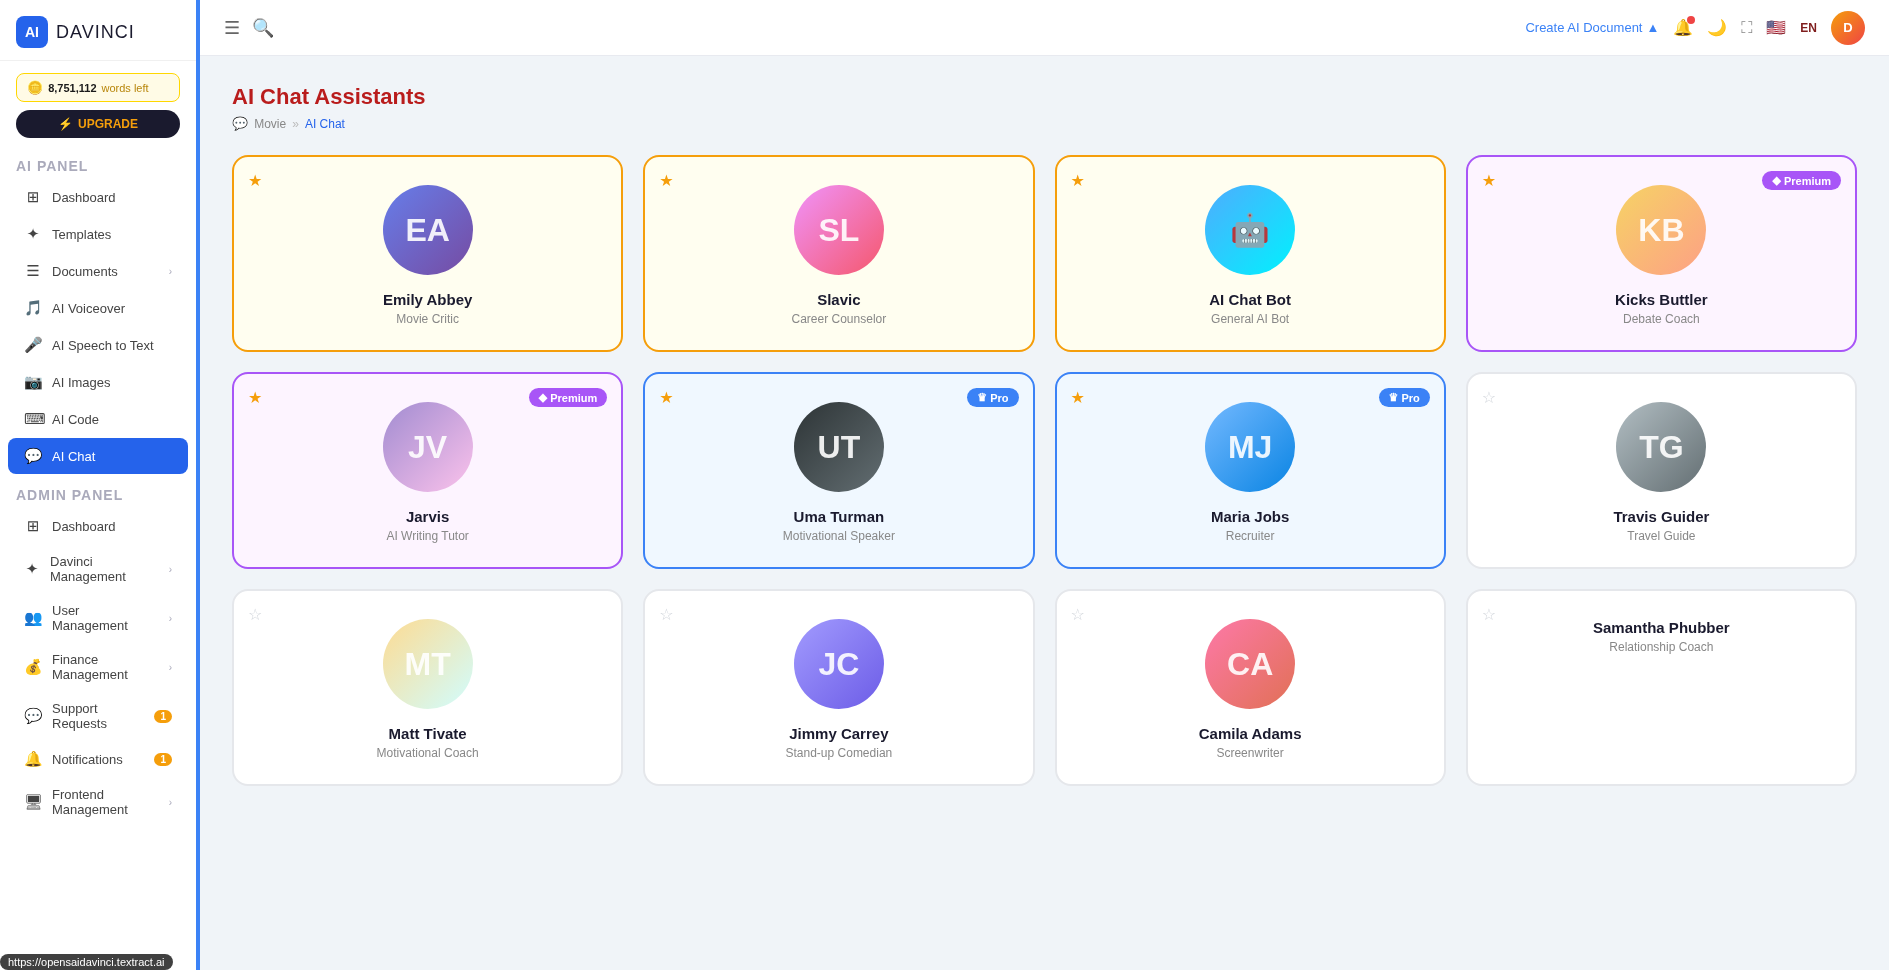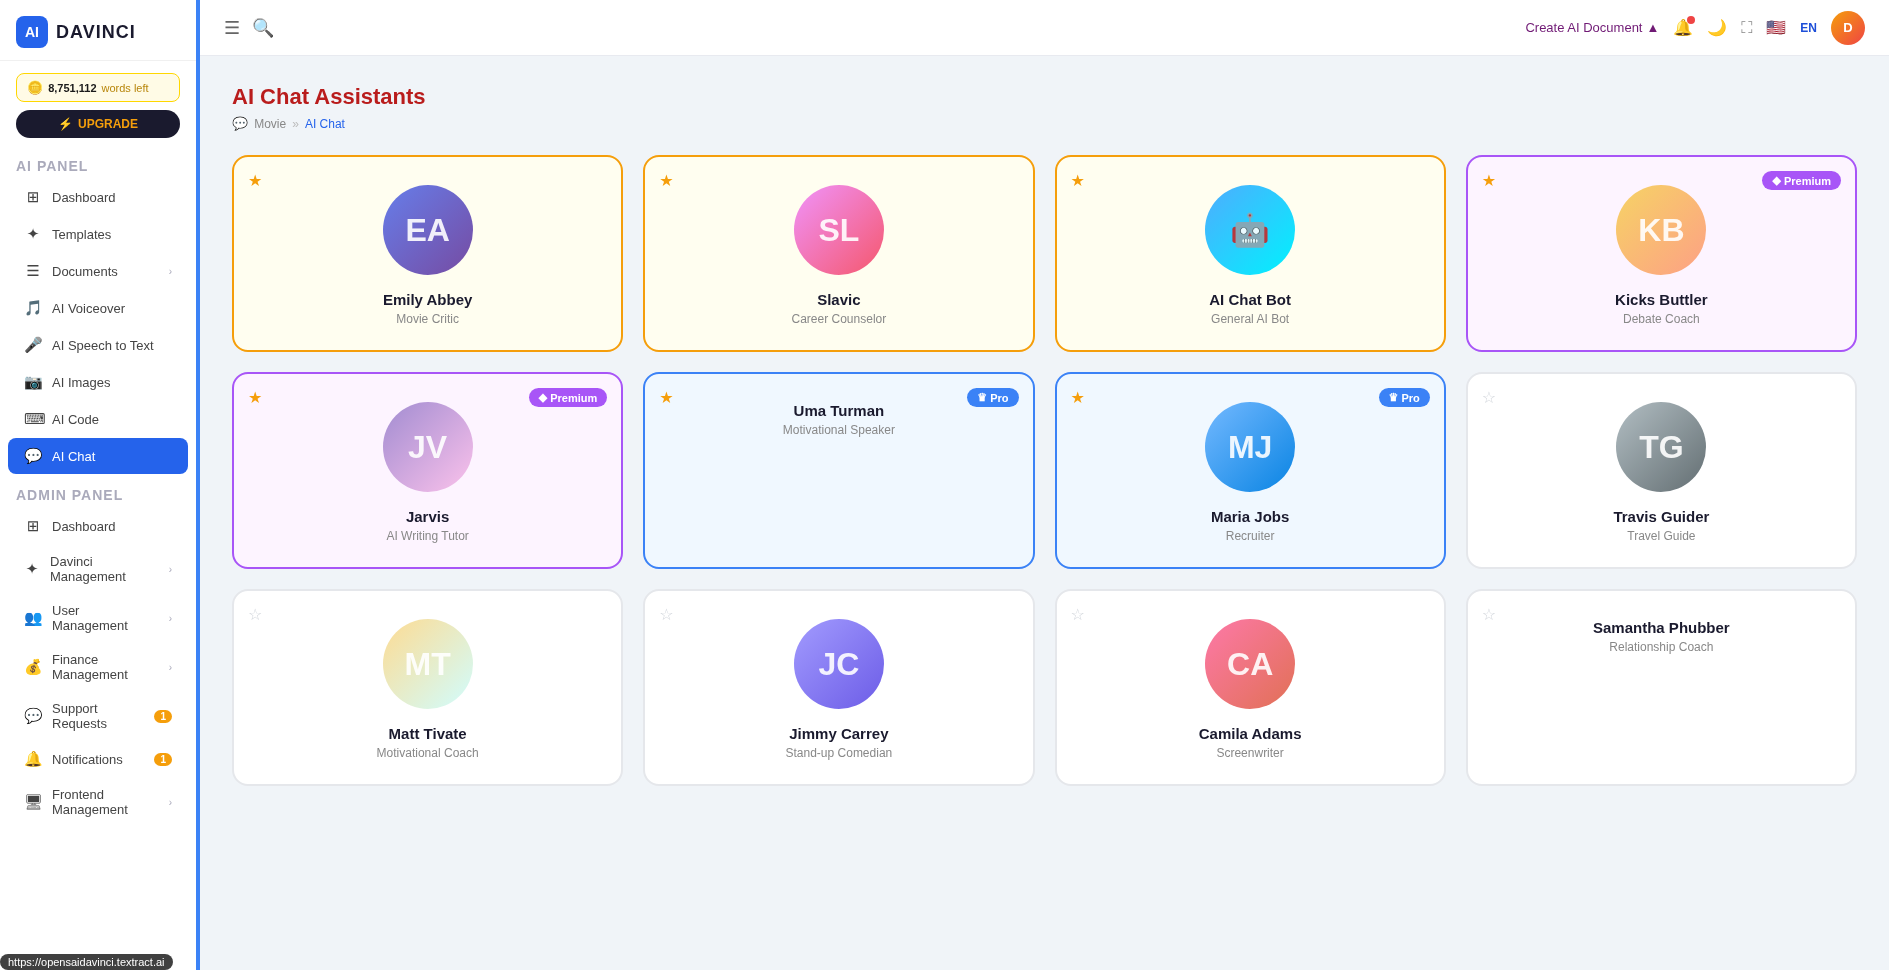--- a/index.html
+++ b/index.html
@@ -23,21 +23,21 @@
       padding: 16px 16px 12px;
       border-bottom: 1px solid #f0f0f0;
     }
     .logo-icon {
       width: 32px; height: 32px;
       background: #2563eb;
       border-radius: 8px;
       display: flex; align-items: center; justify-content: center;
       color: #fff; font-weight: 900; font-size: 14px;
     }
-    .logo-text { font-size: 18px; font-weight: 700; color: #1a1a2e; letter-spacing: 1px; text-align: center; }
+    .logo-text { font-size: 18px; font-weight: 400; color: #1a1a2e; letter-spacing: 1px; text-align: center; }
 
     .sidebar-words {
       padding: 12px 16px 8px;
     }
     .words-badge {
       background: #fffbe6;
       border: 1px solid #ffd700;
       border-radius: 8px;
       padding: 6px 10px;
       font-size: 11px;
@@ -115,33 +115,33 @@
       height: 56px;
       gap: 16px;
     }
     .topbar-left { display: flex; align-items: center; gap: 12px; }
     .topbar-hamburger { font-size: 18px; color: #666; cursor: pointer; }
     .topbar-search { font-size: 18px; color: #666; cursor: pointer; }
     .topbar-right { margin-left: auto; display: flex; align-items: center; gap: 14px; }
     .topbar-create-btn {
       background: transparent;
       border: none;
-      color: #701a75;
+      color: #3b82f6;
       font-size: 13px;
       cursor: pointer;
       display: flex; align-items: center; gap: 4px;
     }
     .topbar-icon { font-size: 16px; color: #888; cursor: pointer; position: relative; }
     .topbar-icon .notif-dot {
       position: absolute; top: -2px; right: -2px;
       width: 8px; height: 8px;
       background: #ef4444; border-radius: 50%;
     }
     .flag { font-size: 16px; }
-    .lang-label { font-size: 12px; font-weight: 600; color: #1d4ed8; }
+    .lang-label { font-size: 12px; font-weight: 600; color: #7f1d1d; }
     .user-avatar {
       width: 34px; height: 34px;
       border-radius: 50%;
       background: linear-gradient(135deg, #f59e0b, #ef4444);
       display: flex; align-items: center; justify-content: center;
       color: #fff; font-weight: 700; font-size: 13px;
       cursor: pointer;
     }
 
     
@@ -467,20 +467,23 @@
           </div>
     <div class="card-name">Jarvis</div>
     <div class="card-role">AI Writing Tutor</div>
   </div>
         <div class="card blue-border">
     <span class="card-star star-filled">★</span>
     <span class="card-badge badge-pro">
             <span>♛</span> 
             <span>Pro</span>
           </span>
+    <div class="card-avatar av-uma">
+            <div class="av-face">UT</div>
+          </div>
     <div class="card-name">Uma Turman</div>
     <div class="card-role">Motivational Speaker</div>
   </div>
         <div class="card blue-border">
     <span class="card-star star-filled">★</span>
     <span class="card-badge badge-pro">
             <span>♛</span> 
             <span>Pro</span>
           </span>
     <div class="card-avatar av-maria">

